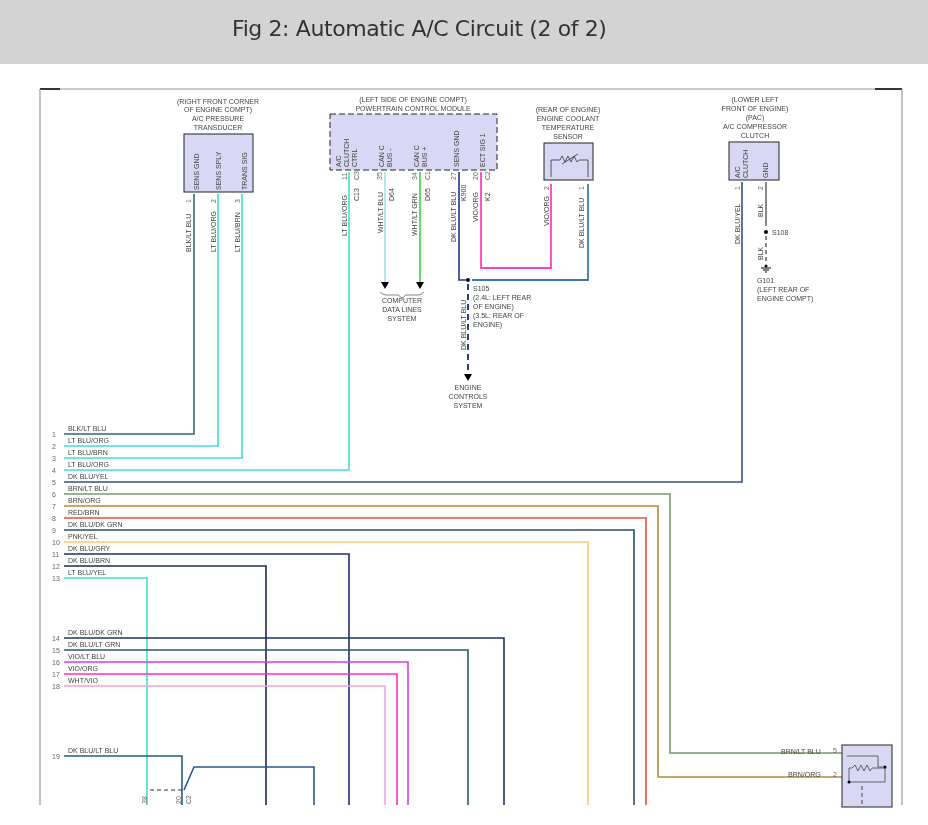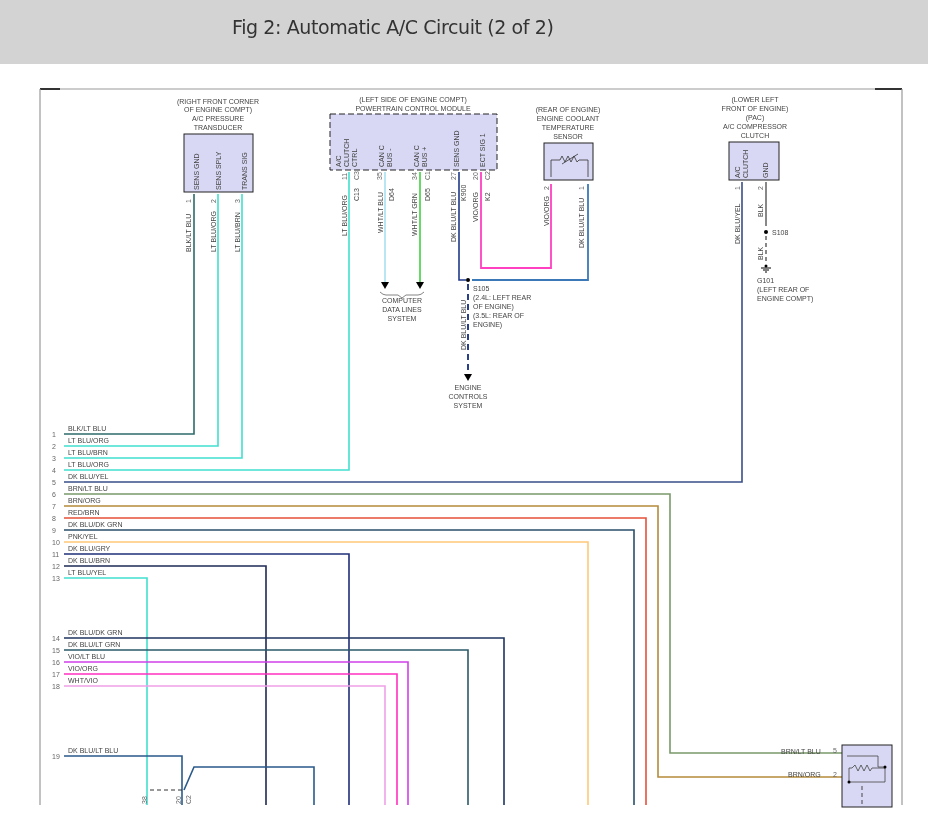--- a/index.html
+++ b/index.html
@@ -1,18 +1,18 @@
 <!DOCTYPE html>
 <html><head>
 <meta charset="utf-8">
 <style>
   html, body { margin: 0; padding: 0; background: #ffffff; }
   body { width: 928px; height: 825px; position: relative; overflow: hidden; font-family: "Liberation Sans", sans-serif; }
   .header { position: absolute; left: 0; top: 0; width: 928px; height: 64px; background: #d3d3d3; }
-  .header-title { position: absolute; left: 232px; top: 16px; font-size: 19px; color: #333333; font-family: "DejaVu Sans", sans-serif; letter-spacing: -0.4px; }
+  .header-title { position: absolute; left: 232px; top: 16px; font-size: 22px; color: #333333; font-family: "DejaVu Sans", sans-serif; letter-spacing: -0.4px; }
   svg { position: absolute; left: 0; top: 0; }
   .t { font-family: "Liberation Sans", sans-serif; font-size: 7px; fill: #444; }
   .tn { font-family: "Liberation Sans", sans-serif; font-size: 7px; fill: #666; }
 </style>
 </head>
 <body>
 
 <div class="header">
   <div class="header-title">Fig 2: Automatic A/C Circuit (2 of 2)</div>
 </div>

